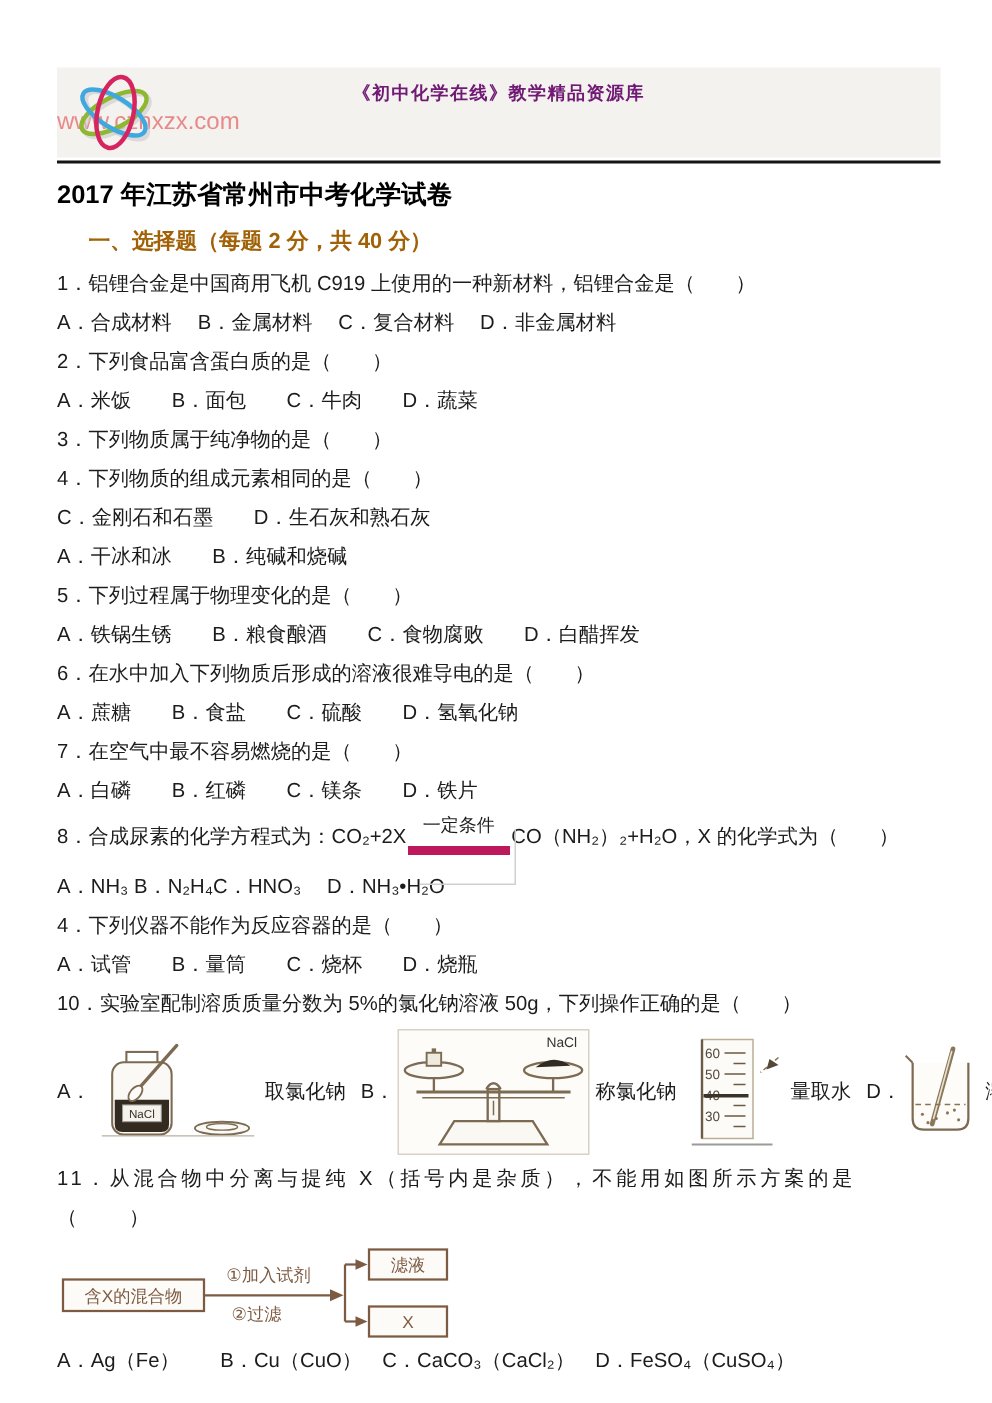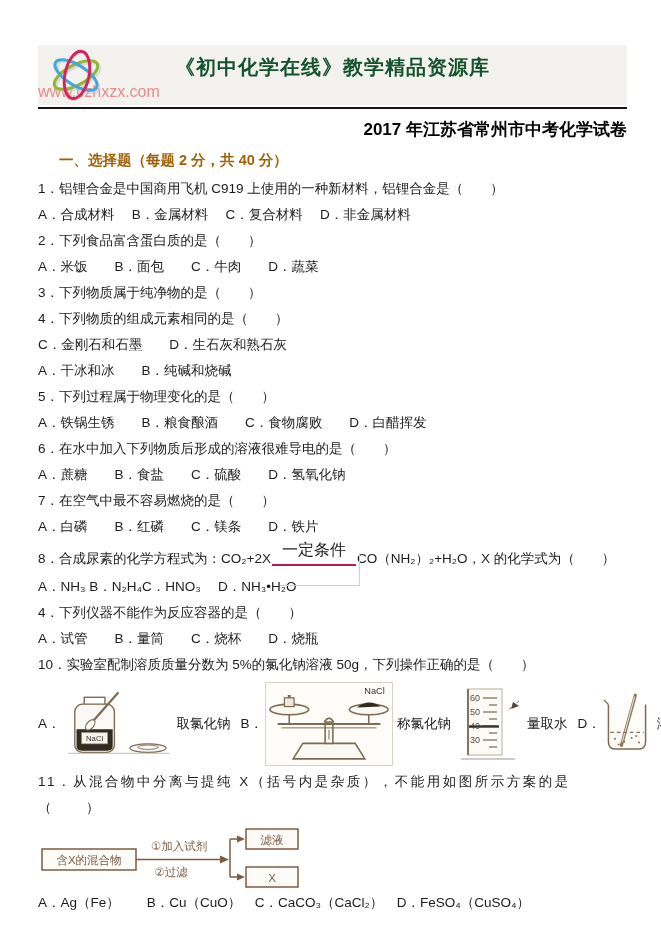--- a/index.html
+++ b/index.html
@@ -5,36 +5,36 @@
   html,body{margin:0;padding:0}
   body{
     width:661px;height:935px;background:#ffffff;overflow:hidden;
     font-family:"Liberation Sans","DejaVu Sans",sans-serif;color:#1c1c1c;
   }
   .doc{padding:45px 34px 0 38px}
 
   
   .banner{position:relative;height:60px;background:#f4f2ee}
   .logo{position:absolute;left:6px;top:2px}
-  .banner-title{text-align:center;padding-top:9px;font-size:20px;font-weight:bold;color:#14532d;letter-spacing:1px}
+  .banner-title{text-align:center;padding-top:9px;font-size:12px;font-weight:bold;color:#701a75;letter-spacing:1px}
   .banner-url{text-align:left;font-size:16px;color:#e88a8a;margin-top:2px}
   .rule{border-top:2px solid #151515;margin-top:2px}
 
-  h1.title{font-size:17px;font-weight:bold;text-align:right;margin:9px 0 10px;color:#000}
+  h1.title{font-size:17px;font-weight:bold;text-align:left;margin:9px 0 10px;color:#000}
   .section{font-size:14.5px;font-weight:bold;padding-left:21px;margin:4px 0 6px;color:#a16207}
 
   .line{margin:0;font-size:13.5px;line-height:26px;white-space:pre-wrap}
   .spread{letter-spacing:2.5px}
 
   
   .eq-line{margin-top:5px}
   .cond-wrap{display:inline-block;position:relative;margin:0 1px}
   .cond-wrap::after{content:"";position:absolute;left:8px;top:8px;right:-4px;bottom:-12px;
     border-right:1px solid #cfcfcf;border-bottom:1px solid #cfcfcf;pointer-events:none}
-  .cond{display:inline-block;font-size:16px;border-bottom:2px solid #be185d;padding:0 10px 1px;transform:translateY(-8px)}
+  .cond{display:inline-block;font-size:12px;border-bottom:6px solid #be185d;padding:0 10px 1px;transform:translateY(-8px)}
 
   
   .figrow{display:flex;align-items:center;font-size:13.5px;margin:3px 0 2px;height:86px}
   .figopt{display:flex;align-items:center}
   .figopt .cap{margin:0 10px 0 4px;white-space:pre}
   .figopt .lab{white-space:pre}
   svg.frame{border:1px solid #d8d2c6;background:#fdfcf9;margin-left:2px}
 
   .diagram{margin:5px 0 2px 2px;display:block}
 </style>

